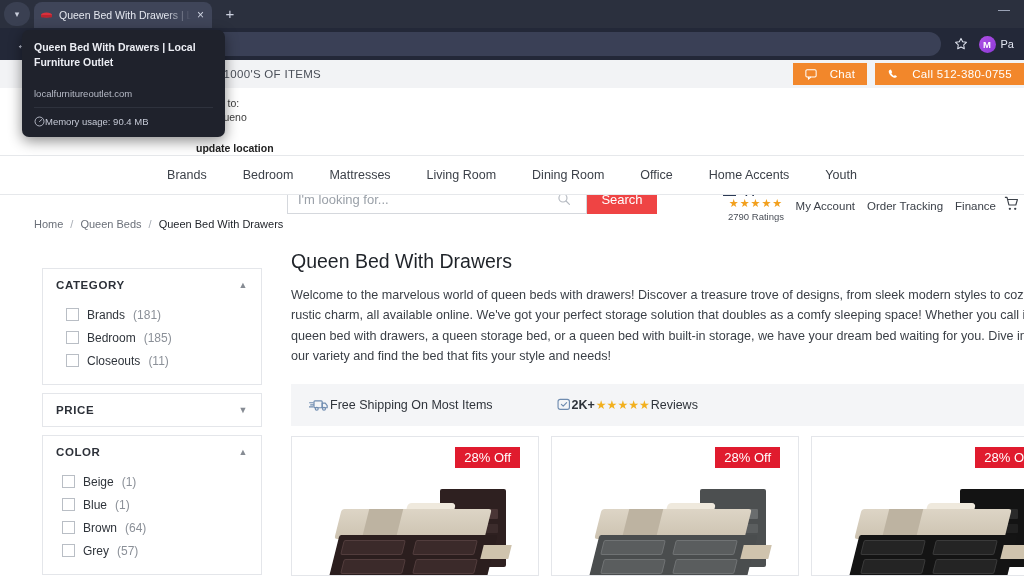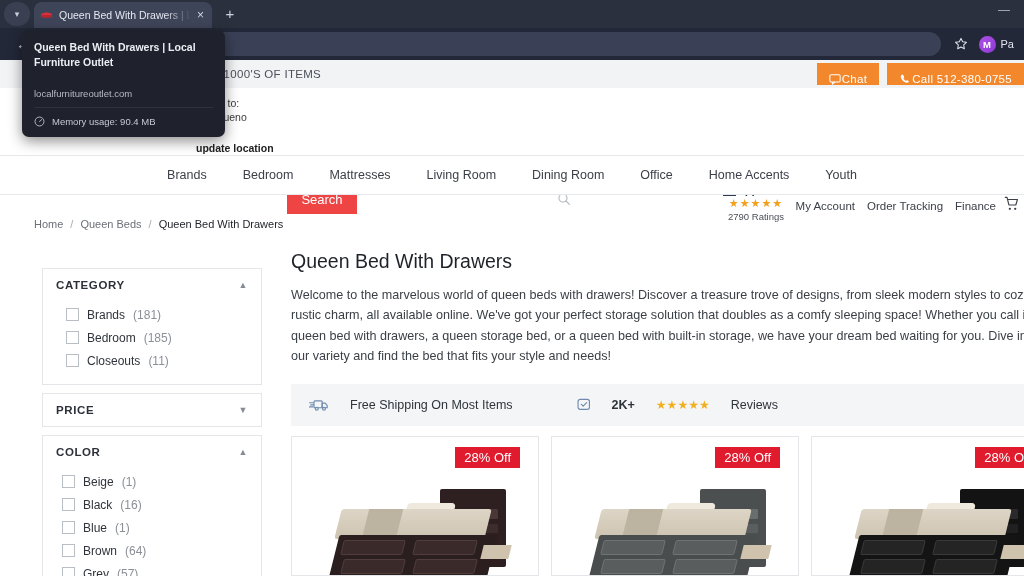--- a/index.html
+++ b/index.html
@@ -78,36 +78,36 @@
   .tab-tooltip {
     position: absolute; left: 22px; top: 30px; width: 203px;
     background: #1f222c; border-radius: 7px; z-index: 50;
     padding: 10px 12px 0 12px;
     box-shadow: 0 4px 14px rgba(0,0,0,.45);
     color: #eceef4;
   }
   .tt-title { font-size: 10.5px; font-weight: bold; line-height: 1.45; }
   .tt-url { font-size: 9.5px; color: #b6bac6; margin-top: 18px; }
   .tt-mem {
-    display: flex; align-items: flex-end; gap: 7px;
+    display: flex; align-items: flex-end; 
     font-size: 9.5px; color: #c5c9d5; padding: 8px 0 10px 0;
     border-top: 1px solid #2e323d; margin-top: 8px;
   }
 
   
   .announce {
     position: absolute; top: 60px; left: 0; width: 1024px; height: 28px;
     background: #f2f3f5; display: flex; align-items: center;
     font-size: 11.5px; color: #4a4f58; letter-spacing: .3px;
   }
   .announce-text { position: absolute; left: 150px; white-space: nowrap; }
   .announce-actions { position: absolute; right: 0; top: 0; height: 28px; display: flex; align-items: center; }
   .pill-btn {
     height: 22px; background: #f2872b; color: #fff; font-size: 11.5px;
-    display: flex; align-items: flex-end; gap: 1px; padding: 0 12px;
+    display: flex; align-items: center; gap: 13px; padding: 0 12px;
     white-space: nowrap;
   }
   .pill-btn.chat { margin-right: 8px; }
   .hours {
     display: flex; align-items: center; gap: 5px; font-size: 11.5px;
     color: #4a4f58; padding-left: 12px; white-space: nowrap;
   }
 
   
   .site-header {
@@ -211,21 +211,21 @@
   .page-title { font-size: 19.5px; color: #1f2329; font-weight: normal; }
   .page-desc {
     margin-top: 12px; font-size: 12.6px; line-height: 1.62; color: #3a3f46;
     width: 760px;
   }
 
   .benefits {
     margin-top: 17px; height: 42px; background: #f4f5f7;
     display: flex; align-items: center; width: 745px;
   }
-  .benefit { display: flex; align-items: center; gap: 21px; font-size: 12.5px; color: #2f343b; }
+  .benefit { display: flex; align-items: center; gap: 1px; font-size: 12.5px; color: #2f343b; }
   .b1 { margin-left: 18px; }
   .b2 { margin-left: 64px; }
   .b3 { margin-left: 54px; }
   .b-strong { font-weight: bold; }
   .b-stars { color: #f2b01e; font-size: 12px; letter-spacing: 0px; }
   .b-link { text-decoration: underline; color: #2f343b; }
 
   
   .products {
     position: absolute; top: 436px; left: 291px;
@@ -377,20 +377,21 @@
 
     <div class="pin-dot"></div>
     <div class="deliver-block">
       <div>vering to:</div>
       <div>g Pequeno</div>
       <div>4426</div>
       <div class="upd">update location</div>
     </div>
 
     <div class="search-wrap">
+      <input class="search-input" type="text" placeholder="I'm looking for..." style="">
       <span class="search-mag">
         <svg width="14" height="14" viewBox="0 0 16 16">
           <circle cx="6.8" cy="6.8" r="4.6" fill="none" stroke="#b4b9c0" stroke-width="1.3"></circle>
           <path d="M10.3 10.3 L14.2 14.2" stroke="#b4b9c0" stroke-width="1.3" stroke-linecap="round"></path>
         </svg>
       </span>
       <button class="search-btn">Search</button>
     </div>
 
     <div class="approved">
@@ -471,25 +472,20 @@
     <div class="facet">
       <div class="facet-head">
         <span>COLOR</span>
         <span class="chev">▲</span>
       </div>
       <div class="facet-body">
         <div class="facet-row tight">
           <span class="cbox"></span>
           <span>Beige</span>
           <span class="facet-count">(1)</span>
-        </div>
-        <div class="facet-row tight">
-          <span class="cbox"></span>
-          <span>Black</span>
-          <span class="facet-count">(16)</span>
         </div>
         <div class="facet-row tight">
           <span class="cbox"></span>
           <span>Blue</span>
           <span class="facet-count">(1)</span>
         </div>
         <div class="facet-row tight">
           <span class="cbox"></span>
           <span>Brown</span>
           <span class="facet-count">(64)</span>

